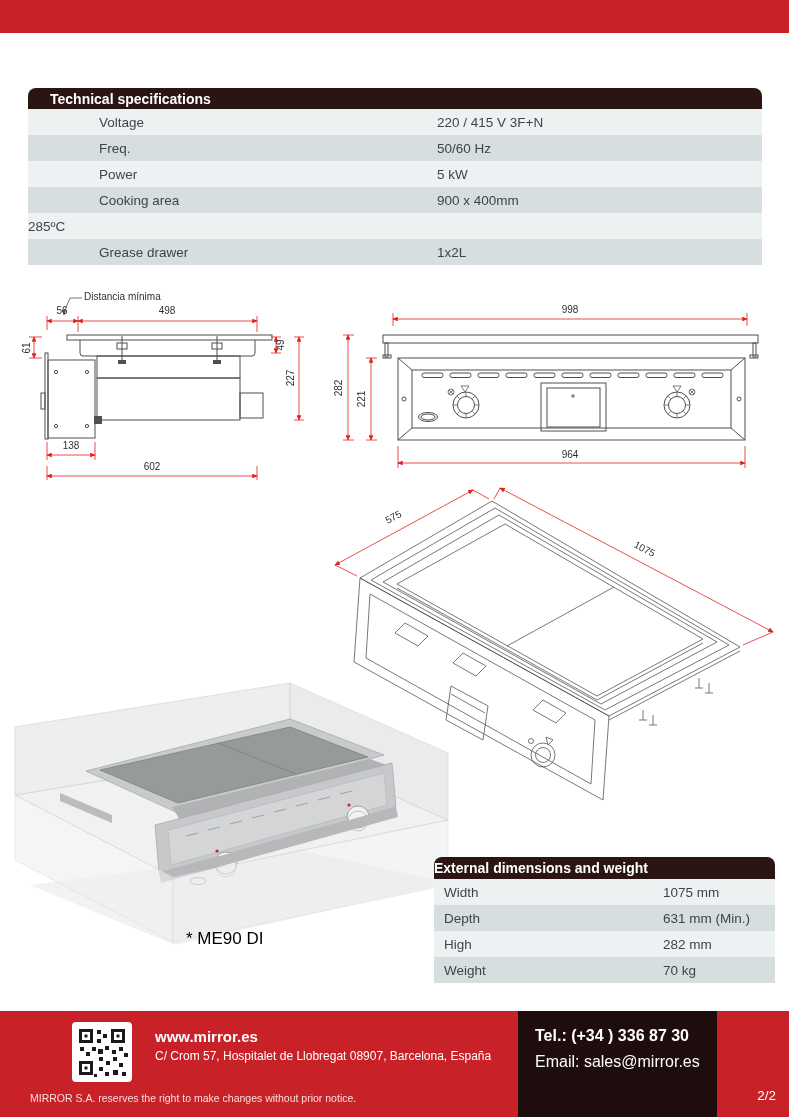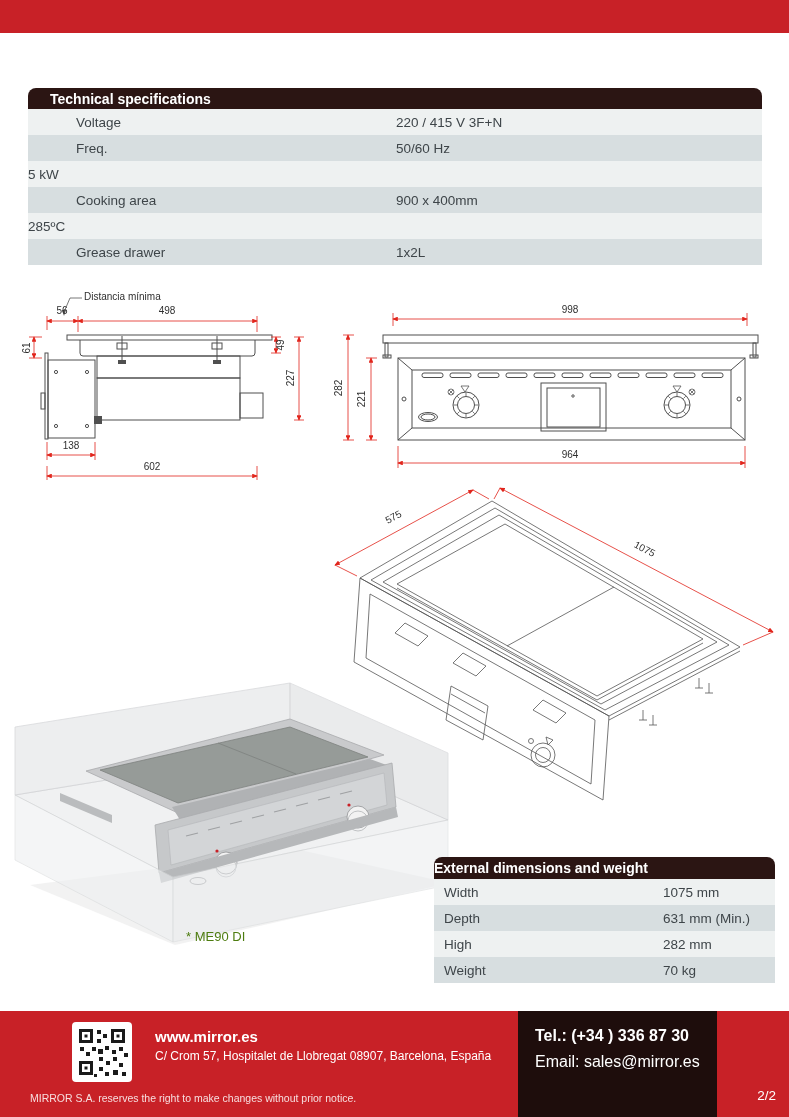--- a/index.html
+++ b/index.html
@@ -9,33 +9,33 @@
 
   
   .spec-table{position:absolute;}
   .spec-header{background:#2b1513;color:#ffffff;font-weight:bold;font-size:14px;
                border-radius:8px 8px 0 0;display:flex;align-items:center;}
   .spec-rows .spec-row{display:flex;align-items:center;font-size:13.5px;color:#3e4549;height:26px;}
   .spec-rows .spec-row:nth-child(odd){background:#eef1f1;}
   .spec-rows .spec-row:nth-child(even){background:#d7dee0;}
   .tech{left:28px;top:88px;width:734px;}
   .tech .spec-header{height:21px;padding-left:22px;}
-  .tech .lbl{width:368px;padding-left:48px;box-sizing:border-box;}
+  .tech .lbl{width:368px;padding-left:30px;box-sizing:border-box;margin-left:41px;}
   .ext{left:434px;top:857px;width:341px;}
   .ext .spec-header{height:22px;padding-left:0;}
   .ext .lbl{width:229px;padding-left:10px;box-sizing:border-box;}
 
   svg{position:absolute;overflow:visible;}
   svg text{font-family:"Liberation Sans",sans-serif;}
   .dim-t{fill:#2f2f2f;font-size:10px;}
   .wire{stroke:#4f4f4f;fill:none;stroke-width:1;}
   .wire2{stroke:#555555;fill:none;stroke-width:0.8;}
   .dim{stroke:#e1251c;fill:none;stroke-width:0.8;}
 
-  .model-label{position:absolute;left:186px;top:929px;font-size:13px;color:#4d7c0f;}
+  .model-label{position:absolute;left:186px;top:929px;font-size:17px;color:#000000;}
 
   
   .footer{position:absolute;left:0;top:1011px;width:789px;height:106px;background:#c82127;color:#fff;}
   .footer .qr-box{position:absolute;left:72px;top:11px;width:60px;height:60px;}
   .footer .website{position:absolute;left:155px;top:17px;font-size:15px;font-weight:bold;}
   .footer .address{position:absolute;left:155px;top:38px;font-size:12px;}
   .footer .dark-block{position:absolute;left:518px;top:0;width:199px;height:124px;background:#1e0d0c;}
   .footer .phone{position:absolute;left:17px;top:16px;font-size:16px;font-weight:bold;white-space:nowrap;}
   .footer .email{position:absolute;left:17px;top:42px;font-size:16px;font-weight:normal;white-space:nowrap;}
   .footer .disclaimer{position:absolute;left:30px;top:81px;font-size:10.5px;color:rgba(255,255,255,.85);}
@@ -53,20 +53,21 @@
     <div class="spec-rows">
       <div class="spec-row">
         <span class="lbl">Voltage</span>
         <span class="val">220 / 415 V 3F+N</span>
         </div>
       <div class="spec-row">
         <span class="lbl">Freq.</span>
         <span class="val">50/60 Hz</span>
         </div>
       <div class="spec-row">
+        <span class="lbl">Power</span>
         <span class="val">5 kW</span>
         </div>
       <div class="spec-row">
         <span class="lbl">Cooking area</span>
         <span class="val">900 x 400mm</span>
         </div>
       <div class="spec-row">
         <span class="val">285ºC</span>
         </div>
       <div class="spec-row">

